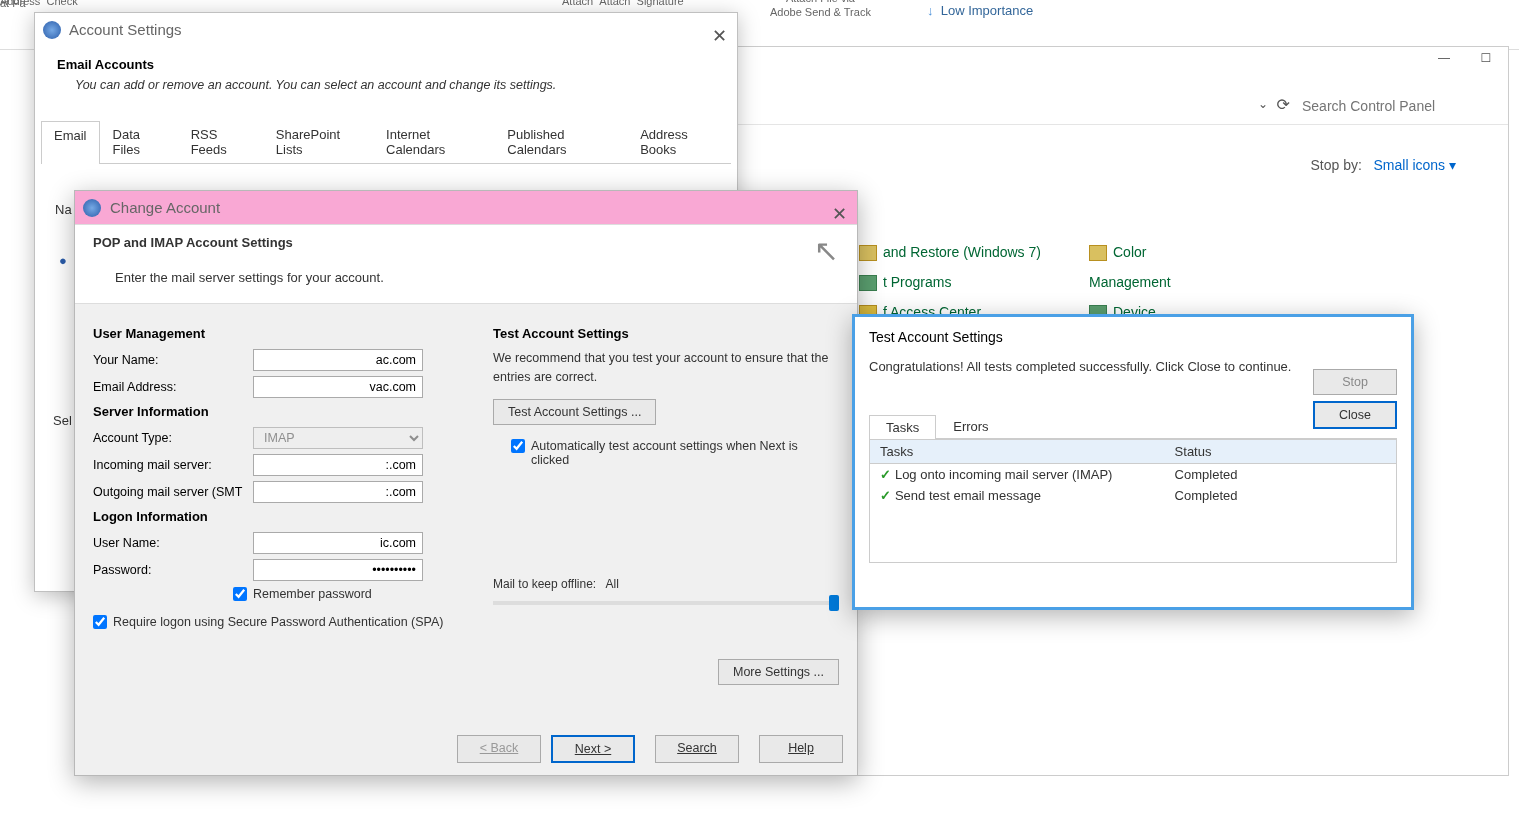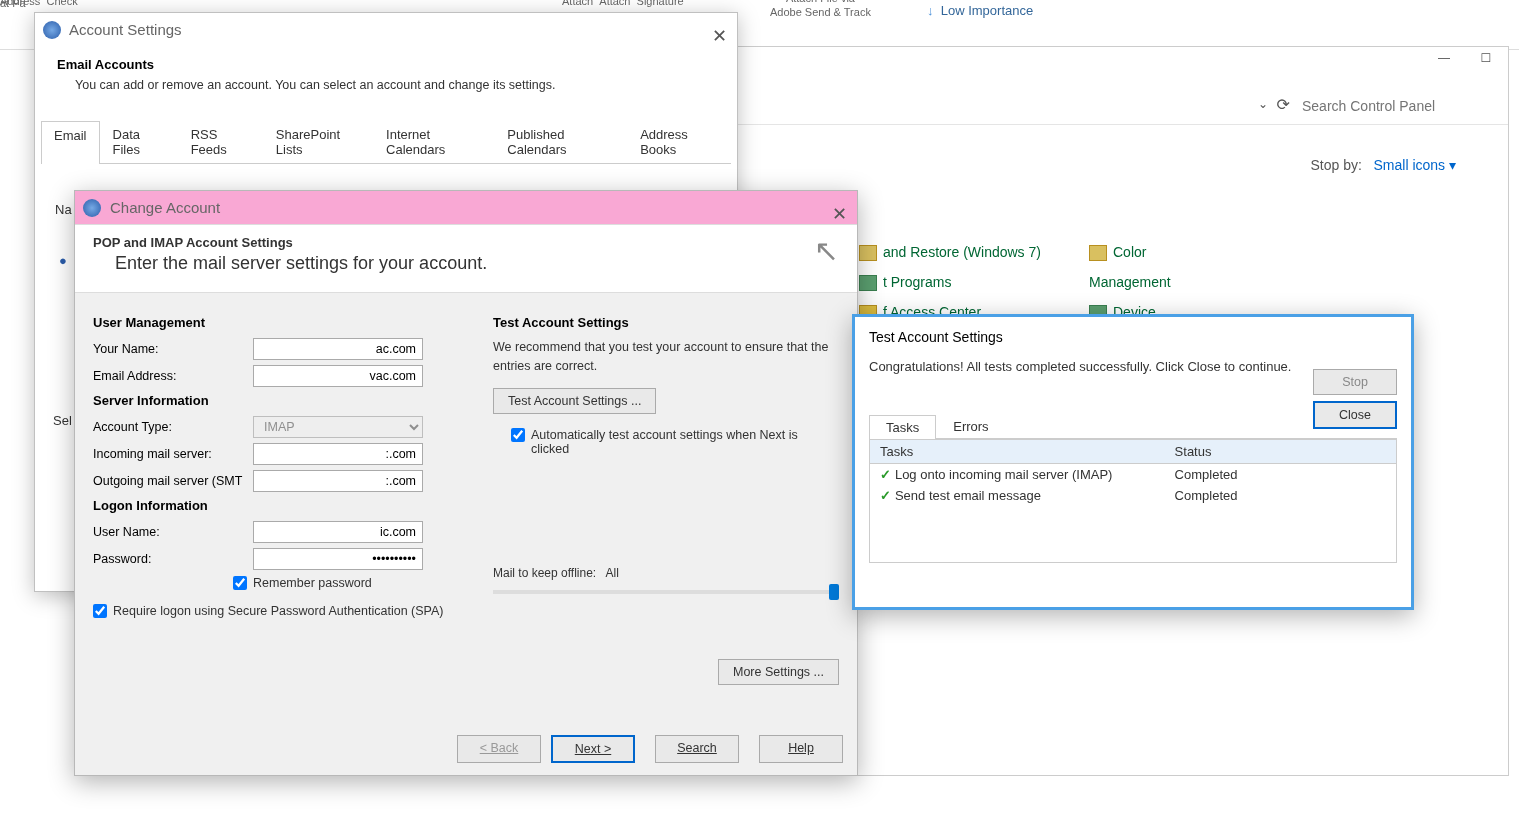--- a/index.html
+++ b/index.html
@@ -26,35 +26,35 @@
 .cp-links .ico2 { background:#5a9e6f; border-color:#3a7e4f; }
 .cp-links .ico3 { background:#e0c040; border-color:#b89020; }
 
 
 .dlg-settings { position:absolute; top: 12px; left: 34px; width: 704px; height: 580px; background:#fff; border: 1px solid #c0c0c0; box-shadow: 0 4px 20px rgba(0,0,0,0.25); }
 .dlg-settings .titlebar { height: 34px; line-height: 34px; padding-left: 34px; color: #666; font-size: 15px; position:relative; }
 .dlg-settings .titlebar .ticon { position:absolute; left:8px; top:8px; width:18px; height:18px; background: radial-gradient(circle,#76a9e5,#2a5ca9); border-radius:50%; }
 .dlg-settings .titlebar .close { position:absolute; right:10px; top:6px; font-size: 18px; color:#555; }
 .dlg-settings .head { padding: 10px 22px 14px 22px; }
 .dlg-settings .head strong { font-size: 13px; color: #000; }
-.dlg-settings .head .sub { margin-left: 18px; margin-top: 6px; color:#333; font-size: 12.5px; }
+.dlg-settings .head .sub { margin-left: 18px; margin-top: 6px; color:#333; font-size: 12.5px; font-style: italic; }
 .dlg-settings .tabs { margin: 14px 6px 0 6px; border-bottom: 1px solid #ccc; display:flex; font-size: 13px; }
 .dlg-settings .tabs .tab { padding: 6px 12px; border: 1px solid transparent; border-bottom:none; color:#333; cursor:pointer; }
 .dlg-settings .tabs .tab.active { border-color:#ccc; background:#fff; position:relative; top:1px; }
 .dlg-settings .body { padding: 14px 20px; color:#333; font-size:13px; }
 .dlg-settings .body .sel { position:absolute; left: 18px; top: 400px; }
 
 
 .dlg-change { position:absolute; top: 190px; left: 74px; width: 784px; height: 586px; background:#f0f0f0; border:1px solid #b8b8b8; box-shadow: 0 6px 24px rgba(0,0,0,0.3); }
 .dlg-change .titlebar { height: 34px; line-height: 34px; padding-left: 35px; color:#666; font-size: 15px; background:#f9a8d4; border-bottom:1px solid #ddd; position:relative; }
 .dlg-change .titlebar .ticon { position:absolute; left:8px; top:8px; width:18px; height:18px; background: radial-gradient(circle,#76a9e5,#2a5ca9); border-radius:50%; }
 .dlg-change .titlebar .close { position:absolute; right:10px; top:6px; font-size: 18px; color:#555; }
 .dlg-change .head { background:#fff; padding: 10px 18px 18px 18px; border-bottom: 1px solid #ddd; position:relative; }
 .dlg-change .head strong { font-size: 13px; }
-.dlg-change .head .sub { margin-left: 22px; margin-top: 3px; font-size: 18px; }
+.dlg-change .head .sub { margin-left: 22px; margin-top: 20px; font-size: 13px; }
 .dlg-change .cursor { position:absolute; right: 18px; top: 8px; font-size: 30px; color:#888; }
 .dlg-change .panel { padding: 16px 18px; display:flex; gap: 30px; }
 .leftcol { width: 370px; }
 .rightcol { flex:1; }
 .section { font-weight: bold; font-size: 13px; margin: 6px 0 8px 0; color:#000; }
 .row { display:flex; align-items:center; margin: 5px 0; }
 .row label { width: 160px; font-size: 12.5px; color:#000; }
 .row input[type=text], .row input[type=password], .row select {
   height: 22px; font-size: 12.5px; padding: 2px 6px; border:1px solid #aaa; background:#fff; width: 170px; text-align:right;
 }

